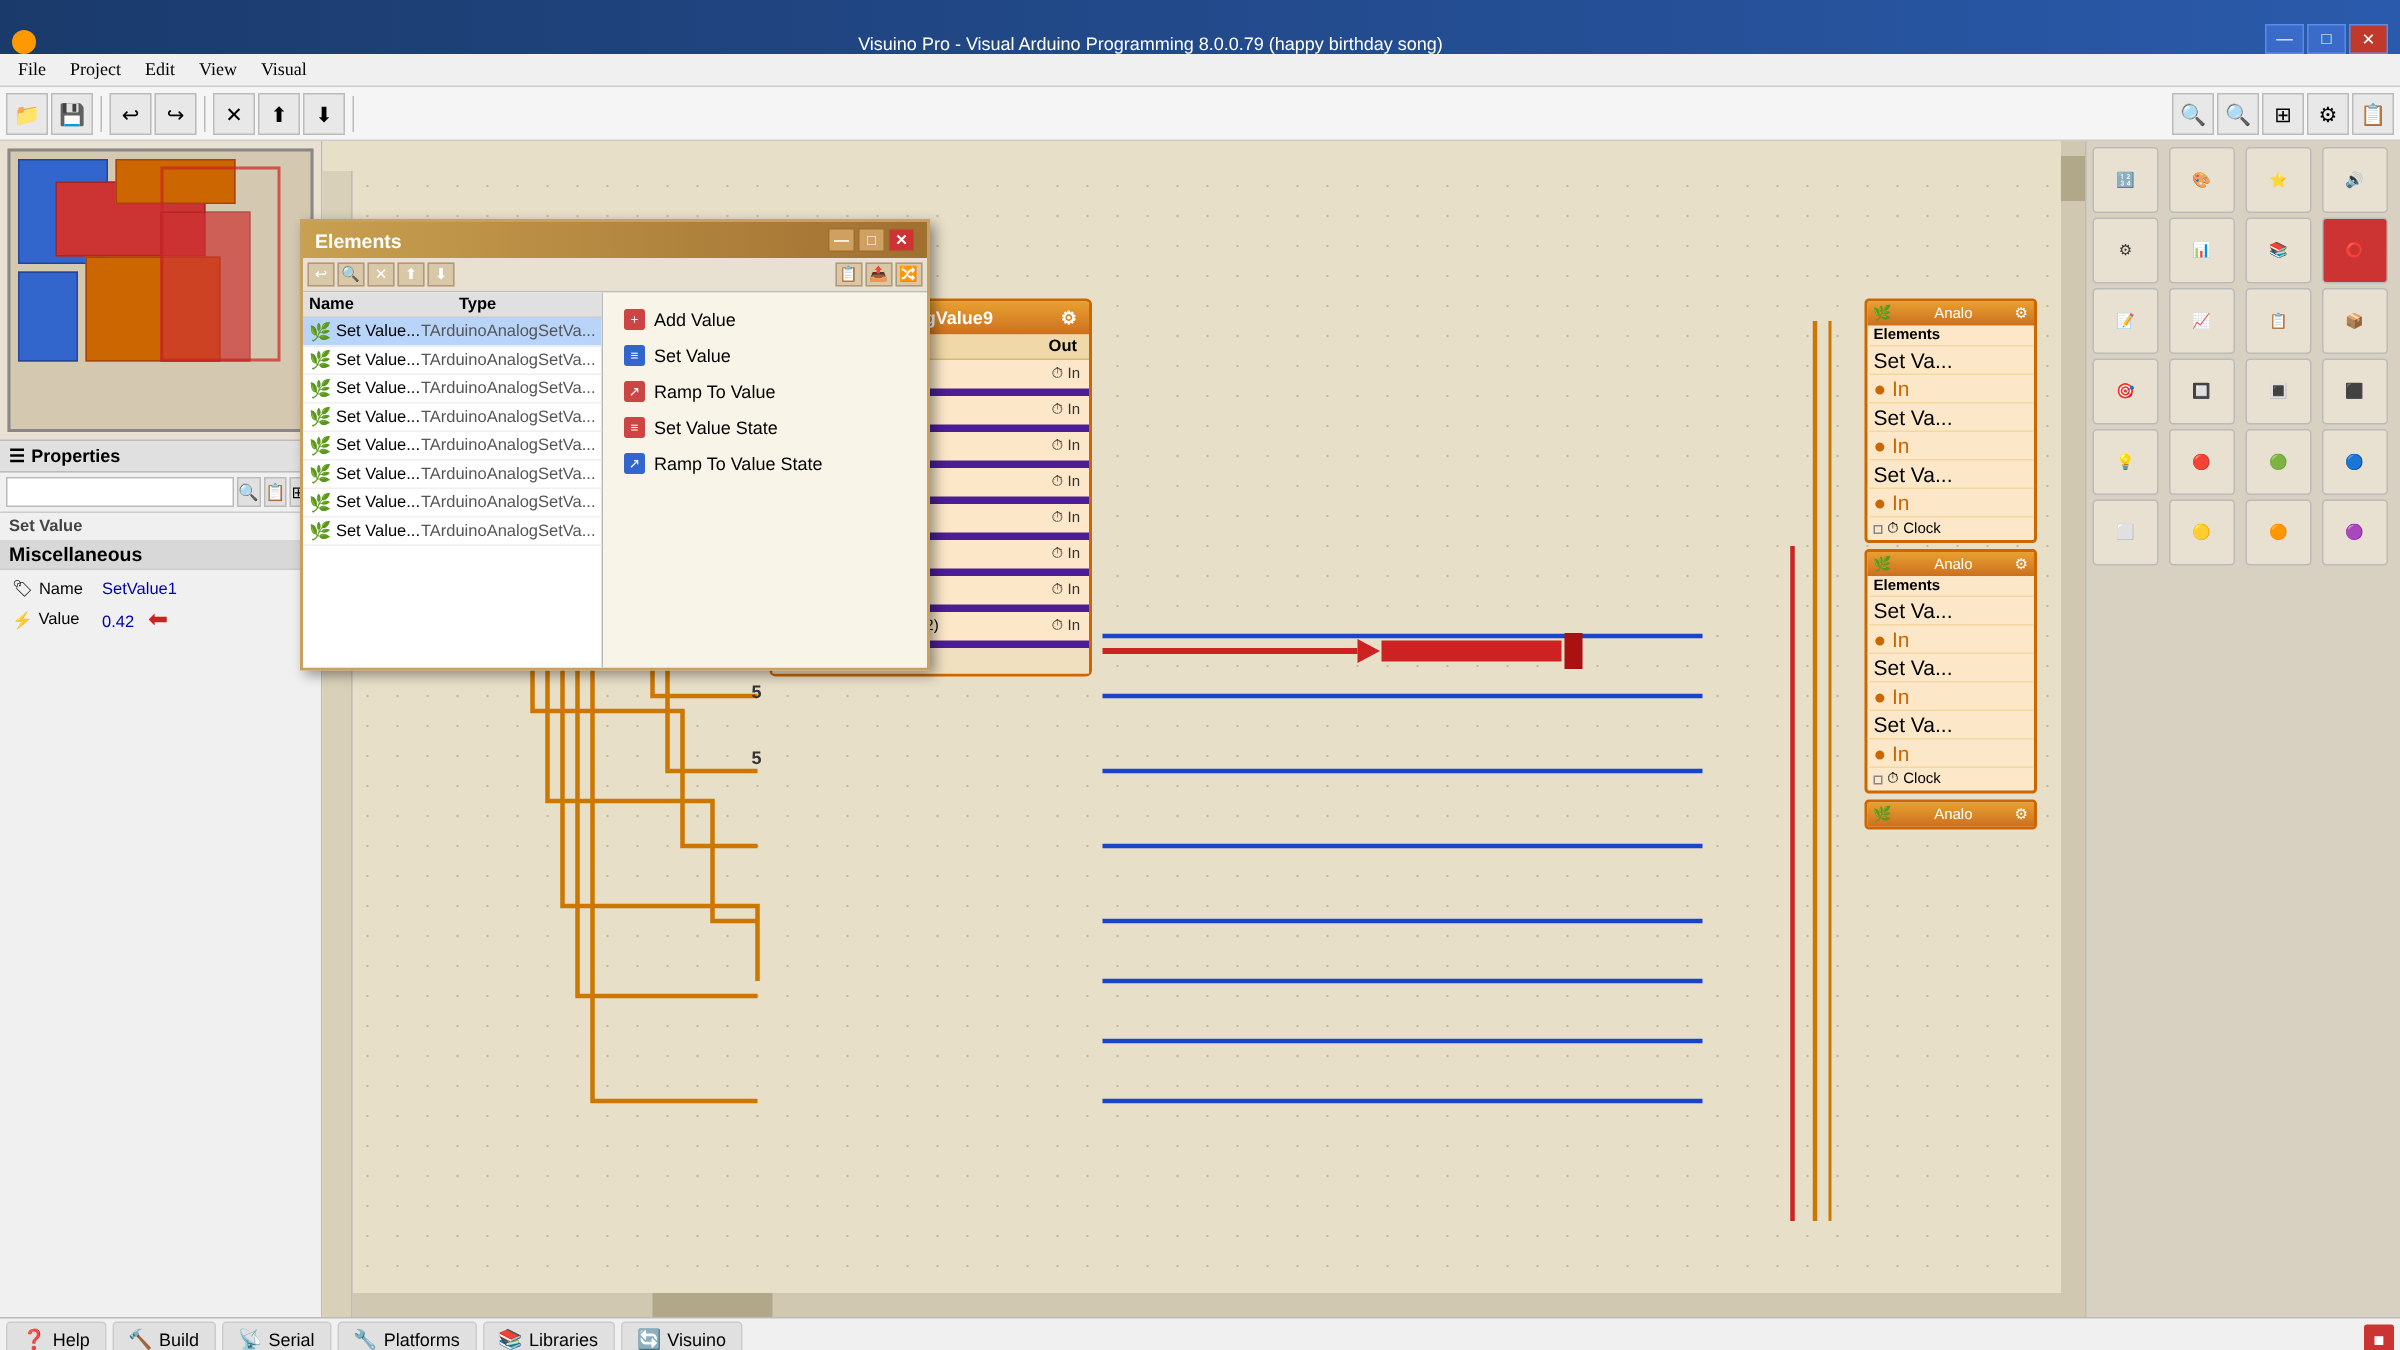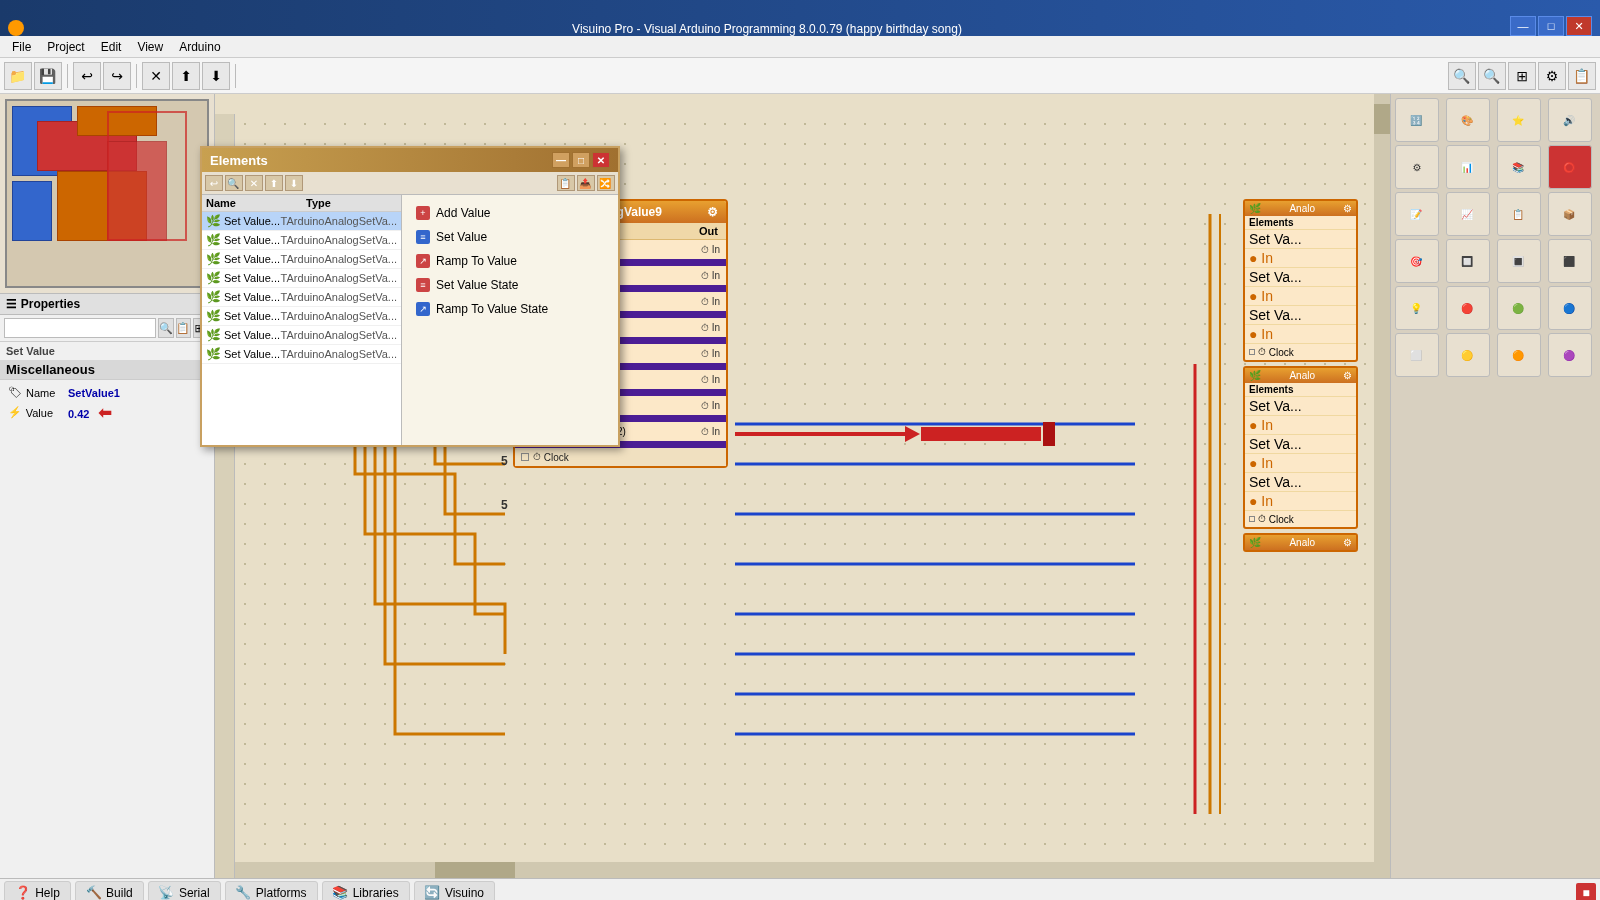--- a/index.html
+++ b/index.html
@@ -28,21 +28,21 @@
     
     .menu-bar {
       height: 22px;
       background: #f0f0f0;
       display: flex;
       align-items: center;
       padding: 0 4px;
       border-bottom: 1px solid #ccc;
       font-size: 12px;
     }
-    .menu-item { padding: 2px 8px; cursor: pointer; }
+    .menu-item { padding: 2px 8px; cursor: pointer; font-family: Liberation Serif, serif; }
 
     
     .toolbar {
       height: 36px;
       background: #f5f5f5;
       display: flex;
       align-items: center;
       padding: 0 4px;
       border-bottom: 1px solid #ccc;
       gap: 2px;
@@ -144,21 +144,21 @@
     }
     .prop-row-label {
       width: 60px;
       display: flex;
       align-items: center;
       gap: 4px;
     }
     .prop-row-value {
       flex: 1;
       color: #0000aa;
-      font-weight: bold;
+      font-weight: normal;
     }
     .prop-note {
       padding: 10px 8px;
       font-style: italic;
       font-size: 11px;
       color: #222;
       line-height: 1.5;
     }
 
     
@@ -348,21 +348,21 @@
       font-weight: bold;
       font-size: 11px;
       background: #f0d8a8;
       border-bottom: 1px solid #ddb870;
       gap: 40px;
     }
     .analog-row {
       display: flex;
       align-items: center;
       padding: 3px 6px;
-      border-bottom: 7px solid #4c1d95;
+      border-bottom: 5px solid #4c1d95;
     }
     .vert-block {
       width: 70px;
       background: #b8c8e8;
       border: 1px solid #8090b8;
       padding: 3px 4px;
       font-size: 10px;
       text-align: center;
     }
     .right-block {
@@ -467,21 +467,21 @@
     <div class="title-btn">□</div>
     <div class="title-btn close">✕</div>
   </div>
 </div>
 
 <div class="menu-bar">
   <div class="menu-item">File</div>
   <div class="menu-item">Project</div>
   <div class="menu-item">Edit</div>
   <div class="menu-item">View</div>
-  <div class="menu-item">Arduino</div>
+  <div class="menu-item">Visual</div>
 </div>
 
 <div class="toolbar">
   <div class="toolbar-btn">📁</div>
   <div class="toolbar-btn">💾</div>
   <div class="toolbar-sep"></div>
   <div class="toolbar-btn">↩</div>
   <div class="toolbar-btn">↪</div>
   <div class="toolbar-sep"></div>
   <div class="toolbar-btn">✕</div>

